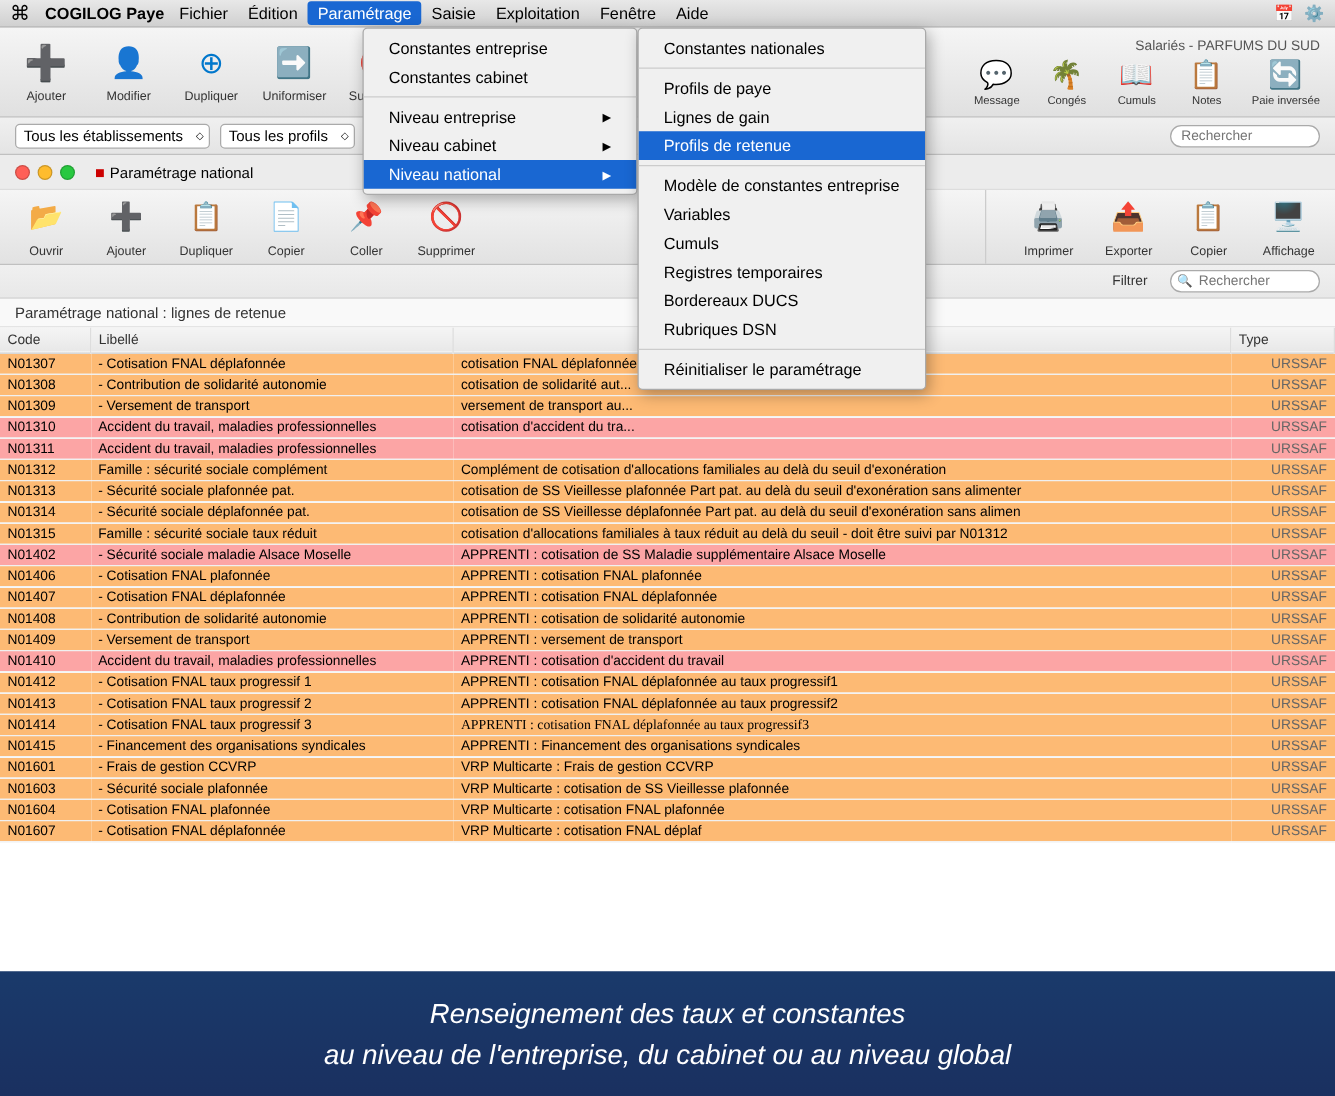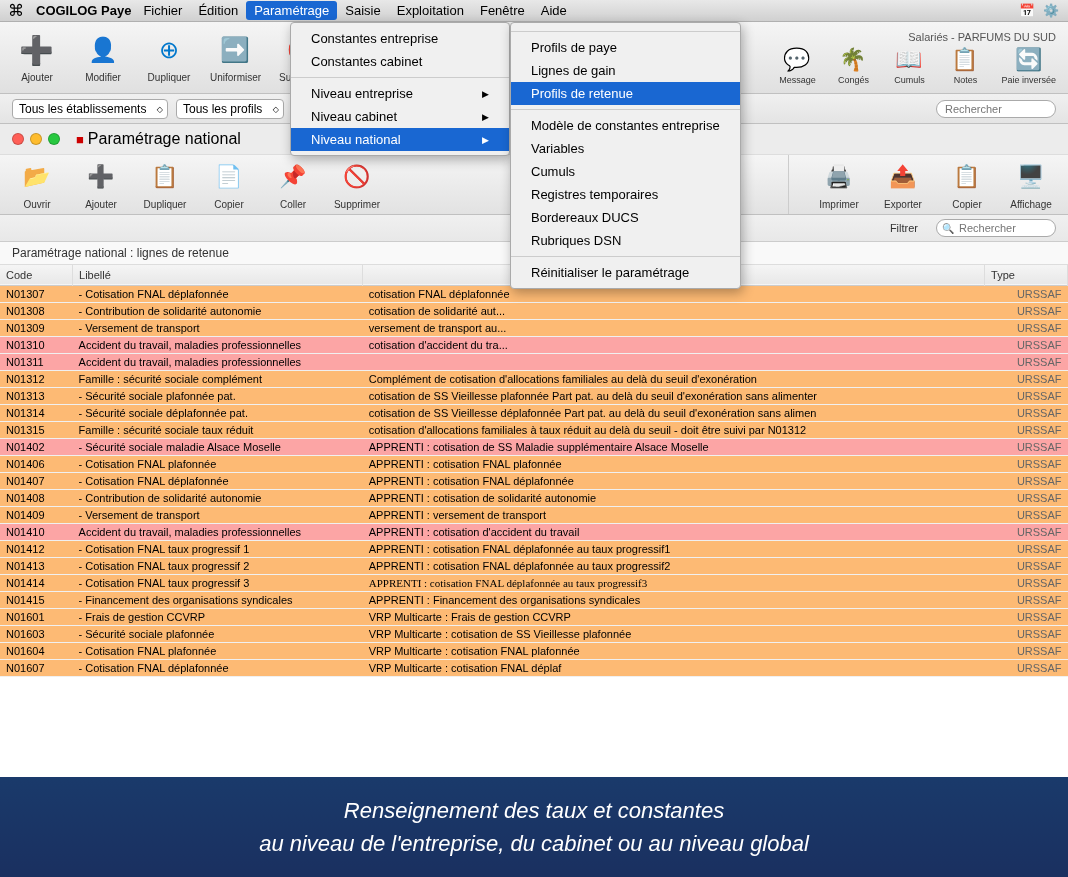--- a/index.html
+++ b/index.html
@@ -281,21 +281,21 @@
   </div>
 
   <div style="display:flex;align-items:center;padding:6px 12px;background:#ececec;gap:8px;border-bottom:1px solid #ddd;">
     <div style="display:flex;gap:6px;">
       <div class="traffic-light tl-red"></div>
       <div class="traffic-light tl-yellow"></div>
       <div class="traffic-light tl-green"></div>
     </div>
     <div style="display:flex;align-items:center;gap:4px;margin-left:8px;">
       <span style="color:#cc0000;font-size:13px;">■</span>
-      <span style="font-size:16px;font-weight:500;">Paramétrage national</span>
+      <span style="font-size:12px;font-weight:500;">Paramétrage national</span>
     </div>
   </div>
 
   <div style="display:flex;background:linear-gradient(to bottom,#f5f5f5,#e2e2e2);border-bottom:1px solid #c0c0c0;height:60px;">
 
     <div style="flex:1;display:flex;align-items:center;padding:0 12px;gap:14px;">
       <div class="toolbar-btn">
         <div class="toolbar-icon" style="font-size:22px;">📂</div>
         <span class="toolbar-label">Ouvrir</span>
       </div>
@@ -510,20 +510,21 @@
 <div id="parametrage-menu">
   <div class="dropdown-item">Constantes entreprise</div>
   <div class="dropdown-item">Constantes cabinet</div>
   <div class="dropdown-separator"></div>
   <div class="dropdown-item has-sub">Niveau entreprise</div>
   <div class="dropdown-item has-sub">Niveau cabinet</div>
   <div class="dropdown-item has-sub active" style="background:#1967d2;color:white;">Niveau national</div>
 </div>
 
 <div id="niveau-national-menu">
+  <div class="dropdown-item">Constantes nationales</div>
   <div class="dropdown-separator"></div>
   <div class="dropdown-item">Profils de paye</div>
   <div class="dropdown-item">Lignes de gain</div>
   <div class="dropdown-item selected">Profils de retenue</div>
   <div class="dropdown-separator"></div>
   <div class="dropdown-item">Modèle de constantes entreprise</div>
   <div class="dropdown-item">Variables</div>
   <div class="dropdown-item">Cumuls</div>
   <div class="dropdown-item">Registres temporaires</div>
   <div class="dropdown-item">Bordereaux DUCS</div>

